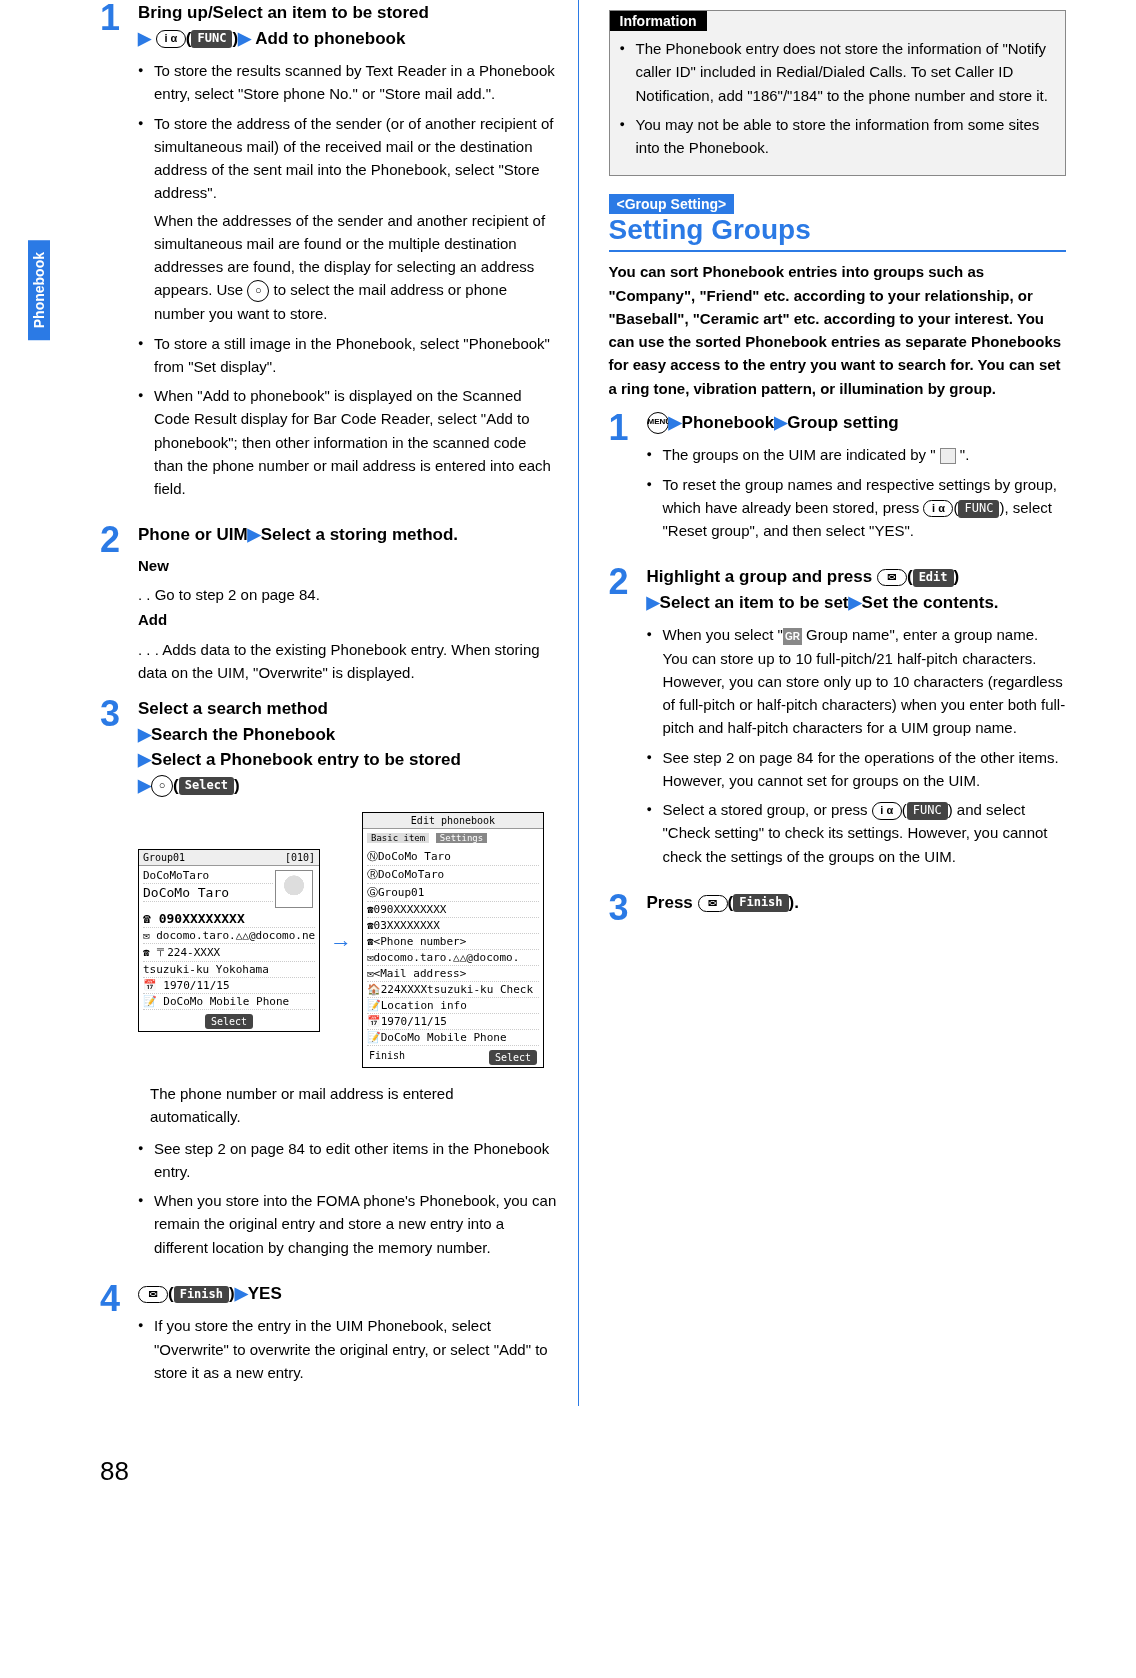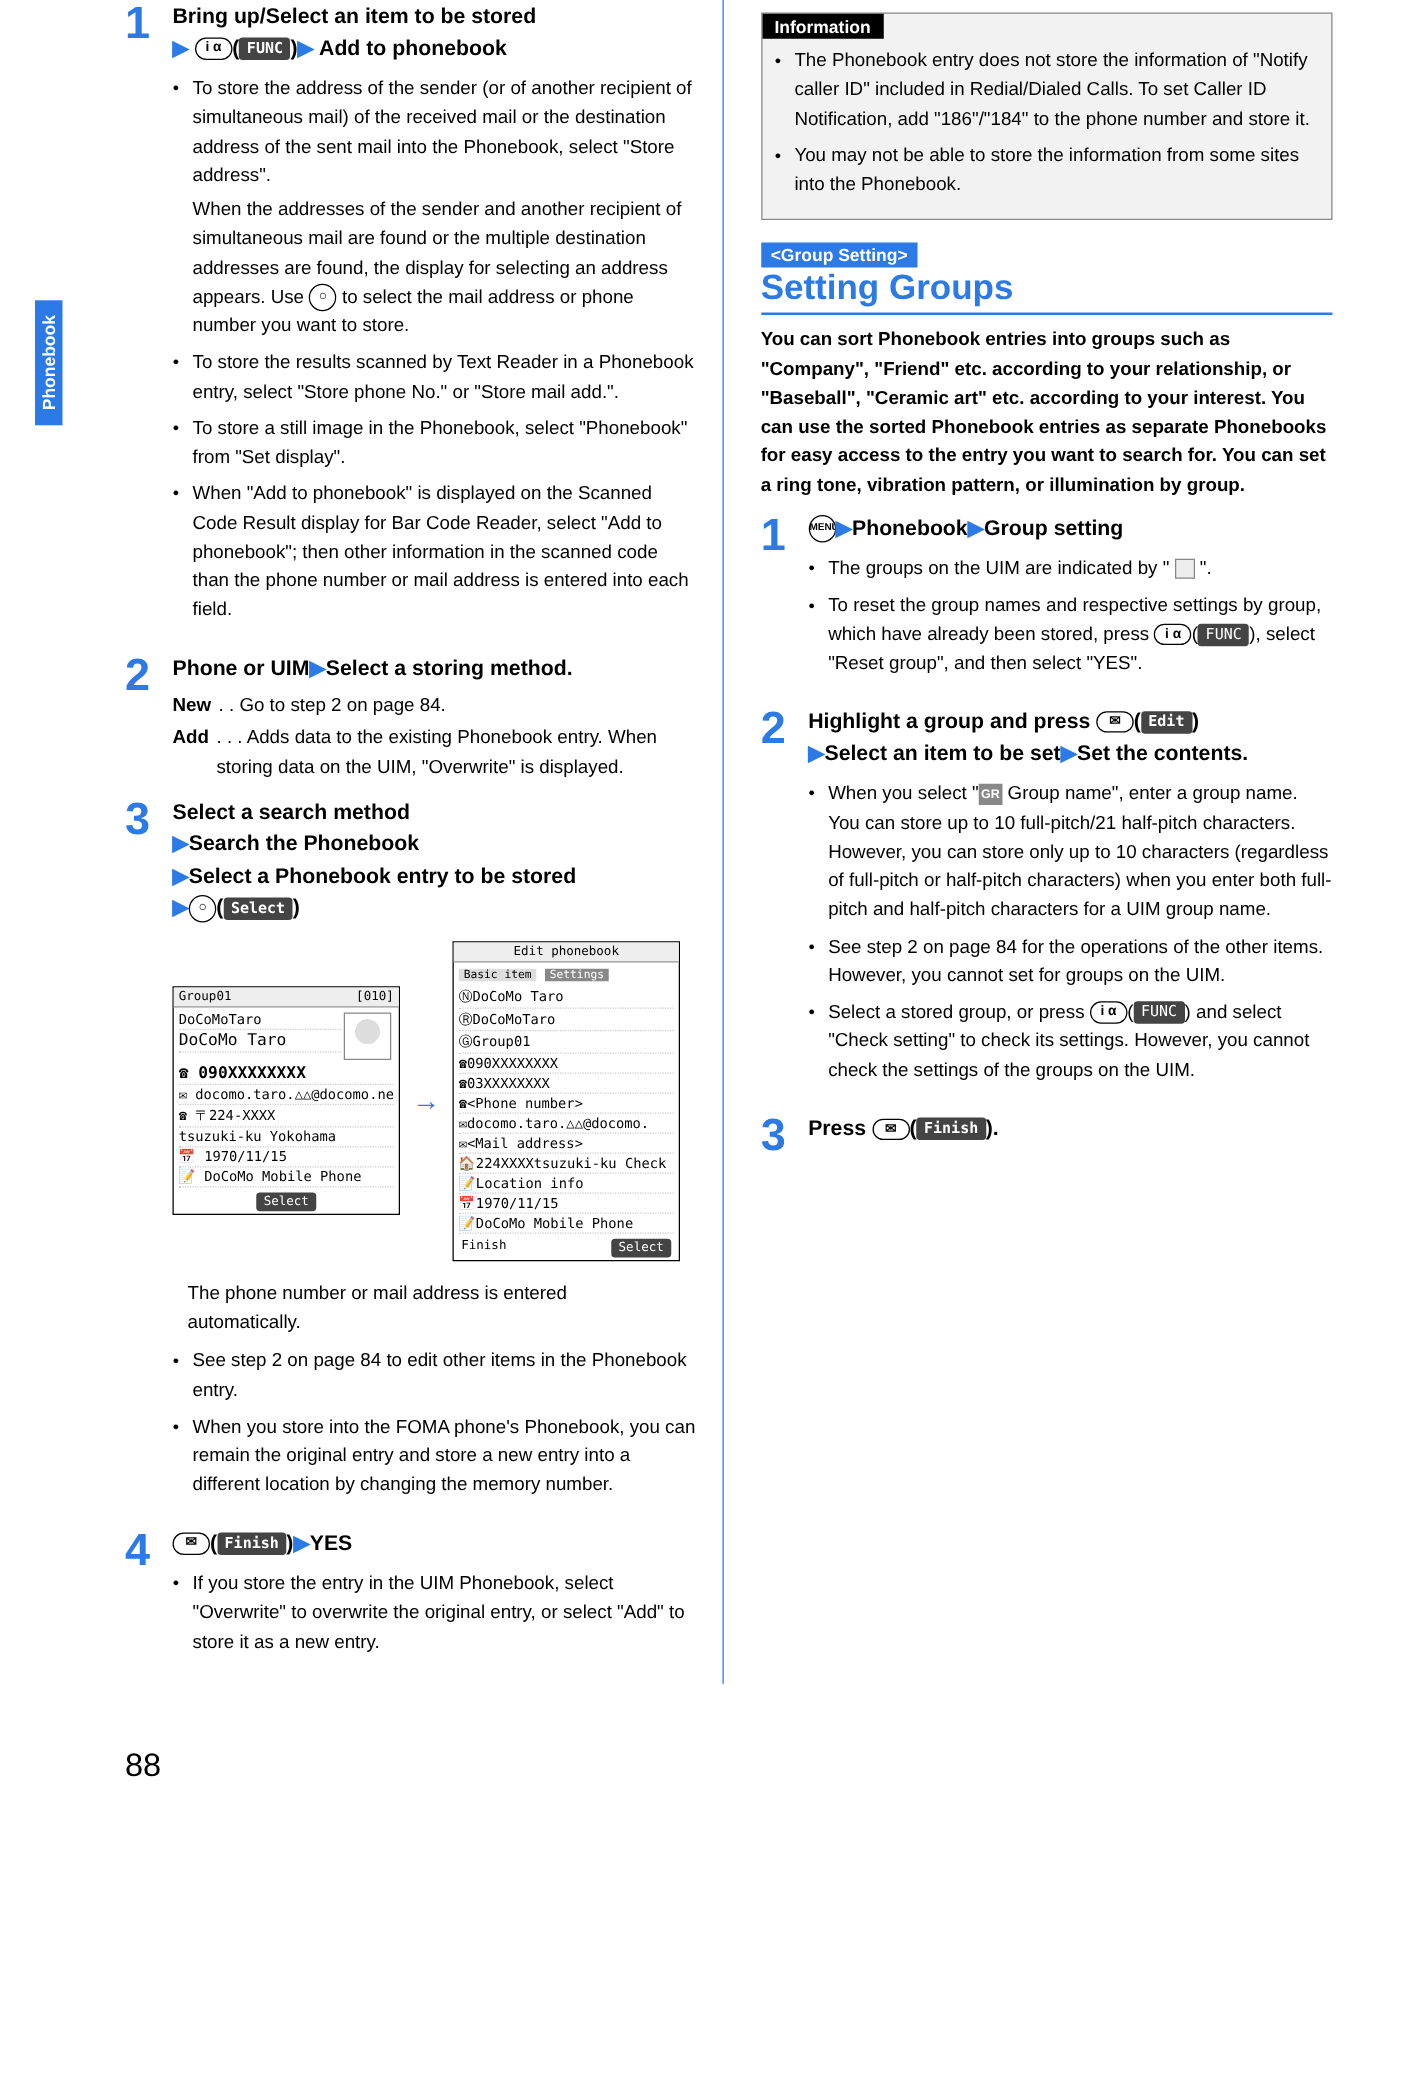--- a/index.html
+++ b/index.html
@@ -100,21 +100,21 @@
     font-size: 9px;
     top: 5px;
   }
   .subtext {
     font-size: 15px;
     line-height: 1.55;
     padding-left: 0;
     margin: 4px 12px;
   }
   .defs { font-size: 15px; line-height: 1.55; }
-  .def-row { display: flex; gap: 6px; margin-bottom: 2px; }
+  .def-row { display: flex; gap: 6px; margin-bottom: 2px; flex-direction: column; }
   .def-term { font-weight: bold; white-space: nowrap; }
   .figure {
     margin: 14px 0;
     display: flex;
     align-items: center;
     gap: 10px;
   }
   .screen {
     border: 1.5px solid #000;
     width: 180px;
@@ -216,27 +216,27 @@
     <div class="step">
       <div class="step-num">1</div>
       <div class="step-body">
         <div class="step-title">
           <span>Bring up/Select an item to be stored</span><br>
           <span class="arrow">▶</span>
           <span class="key">i α</span>(<span class="badge">FUNC</span>)<span class="arrow">▶</span>
           <span>Add to phonebook</span>
         </div>
         <ul class="bullets">
+          <li>To store the results scanned by Text Reader in a Phonebook entry, select "Store phone No." or "Store mail add.".</li>
           <li>
             <span>To store the address of the sender (or of another recipient of simultaneous mail) of the received mail or the destination address of the sent mail into the Phonebook, select "Store address".</span>
             <div style="margin-top:4px">
               <span>When the addresses of the sender and another recipient of simultaneous mail are found or the multiple destination addresses are found, the display for selecting an address appears. Use </span><span class="circle-key">○</span><span> to select the mail address or phone number you want to store.</span>
             </div>
           </li>
-          <li>To store the results scanned by Text Reader in a Phonebook entry, select "Store phone No." or "Store mail add.".</li>
           <li>To store a still image in the Phonebook, select "Phonebook" from "Set display".</li>
           <li>When "Add to phonebook" is displayed on the Scanned Code Result display for Bar Code Reader, select "Add to phonebook"; then other information in the scanned code than the phone number or mail address is entered into each field.</li>
         </ul>
       </div>
     </div>
 
     <div class="step">
       <div class="step-num">2</div>
       <div class="step-body">
         <div class="step-title">

